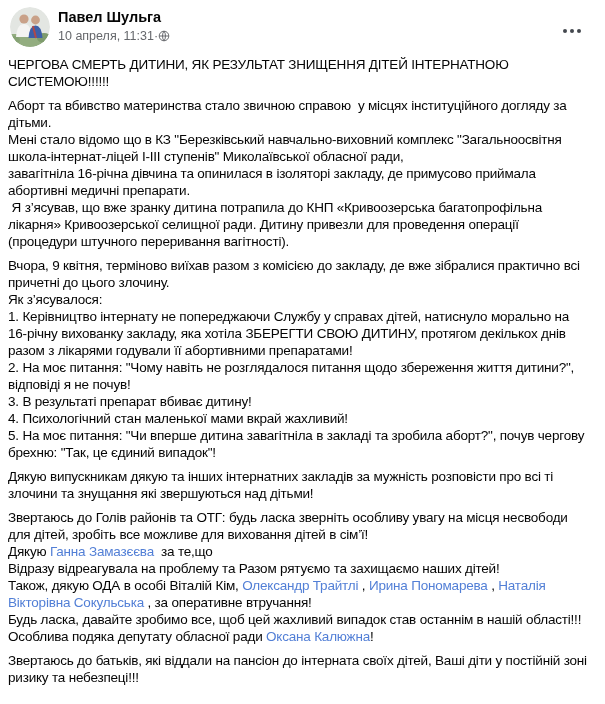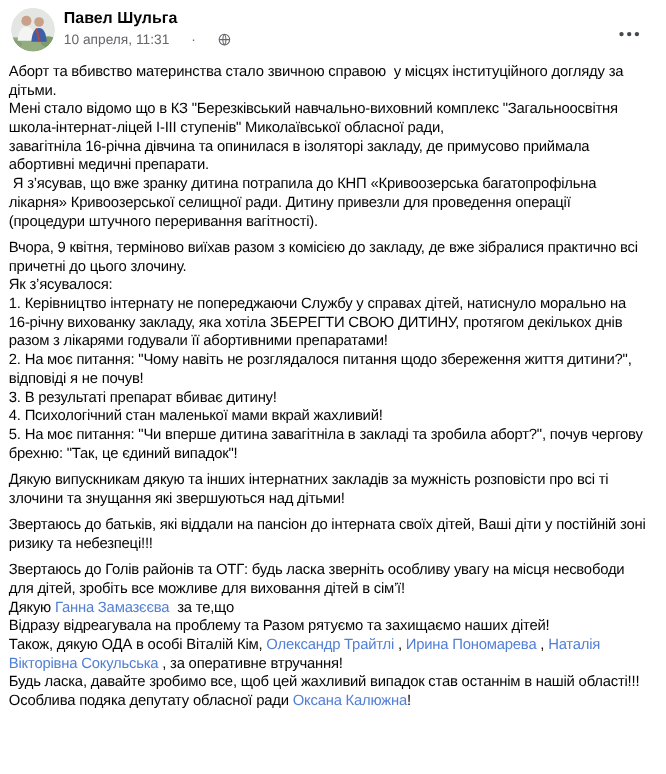--- a/index.html
+++ b/index.html
@@ -41,21 +41,21 @@
   .author-name {
     font-size: 14.5px;
     font-weight: 700;
     line-height: 19px;
     color: #050505;
     cursor: pointer;
   }
   .post-meta {
     display: flex;
     align-items: center;
-    gap: 20px;
+    gap: 0;
     font-size: 12.5px;
     line-height: 16px;
     color: #65676b;
     margin-top: 1px;
   }
   .post-meta .timestamp { cursor: pointer; }
   .globe-icon {
     display: inline-flex;
     align-items: center;
     color: #65676b;
@@ -145,34 +145,35 @@
 
     <div class="menu-button" title="">
       <span class="menu-dot"></span>
       <span class="menu-dot"></span>
       <span class="menu-dot"></span>
     </div>
 
   </div>
 
   <div class="post-body">
+    <p class="post-paragraph"><span>ЧЕРГОВА СМЕРТЬ ДИТИНИ, ЯК РЕЗУЛЬТАТ ЗНИЩЕННЯ ДІТЕЙ ІНТЕРНАТНОЮ СИСТЕМОЮ!!!!!!</span></p>
     <p class="post-paragraph"><span>Аборт та вбивство материнства стало звичною справою  у місцях інституційного догляду за дітьми.
 Мені стало відомо що в КЗ "Березківський навчально-виховний комплекс "Загальноосвітня школа-інтернат-ліцей І-ІІІ ступенів" Миколаївської обласної ради,
 завагітніла 16-річна дівчина та опинилася в ізоляторі закладу, де примусово приймала абортивні медичні препарати.
  Я з’ясував, що вже зранку дитина потрапила до КНП «Кривоозерська багатопрофільна лікарня» Кривоозерської селищної ради. Дитину привезли для проведення операції (процедури штучного переривання вагітності).</span></p>
     <p class="post-paragraph"><span>Вчора, 9 квітня, терміново виїхав разом з комісією до закладу, де вже зібралися практично всі причетні до цього злочину.
 Як з’ясувалося:
 1. Керівництво інтернату не попереджаючи Службу у справах дітей, натиснуло морально на 16-річну вихованку закладу, яка хотіла ЗБЕРЕГТИ СВОЮ ДИТИНУ, протягом декількох днів разом з лікарями годували її абортивними препаратами!
 2. На моє питання: "Чому навіть не розглядалося питання щодо збереження життя дитини?", відповіді я не почув!
 3. В результаті препарат вбиває дитину!
 4. Психологічний стан маленької мами вкрай жахливий!
 5. На моє питання: "Чи вперше дитина завагітніла в закладі та зробила аборт?", почув чергову брехню: "Так, це єдиний випадок"!</span></p>
     <p class="post-paragraph"><span>Дякую випускникам дякую та інших інтернатних закладів за мужність розповісти про всі ті злочини та знущання які звершуються над дітьми!</span></p>
-    <p class="post-paragraph"><span>Звертаюсь до батьків, які віддали на пансіон до інтерната своїх дітей, Ваші діти у постійній зоні ризику та небезпеці!!!</span></p>
     <p class="post-paragraph"><span>Звертаюсь до Голів районів та ОТГ: будь ласка зверніть особливу увагу на місця несвободи для дітей, зробіть все можливе для виховання дітей в сім’ї!
 Дякую </span><a class="mention" href="#">Ганна Замазєєва</a><span>  за те,що
 Відразу відреагувала на проблему та Разом рятуємо та захищаємо наших дітей!
 Також, дякую ОДА в особі Віталій Кім, </span><a class="mention" href="#">Олександр Трайтлі</a><span> , </span><a class="mention" href="#">Ирина Пономарева</a><span> , </span><a class="mention" href="#">Наталія Вікторівна Сокульська</a><span> , за оперативне втручання!
 Будь ласка, давайте зробимо все, щоб цей жахливий випадок став останнім в нашій області!!!
 Особлива подяка депутату обласної ради </span><a class="mention" href="#">Оксана Калюжна</a><span>!</span></p>
+    <p class="post-paragraph"><span>Звертаюсь до батьків, які віддали на пансіон до інтерната своїх дітей, Ваші діти у постійній зоні ризику та небезпеці!!!</span></p>
   </div>
 
 </div>
 
 </body></html>

